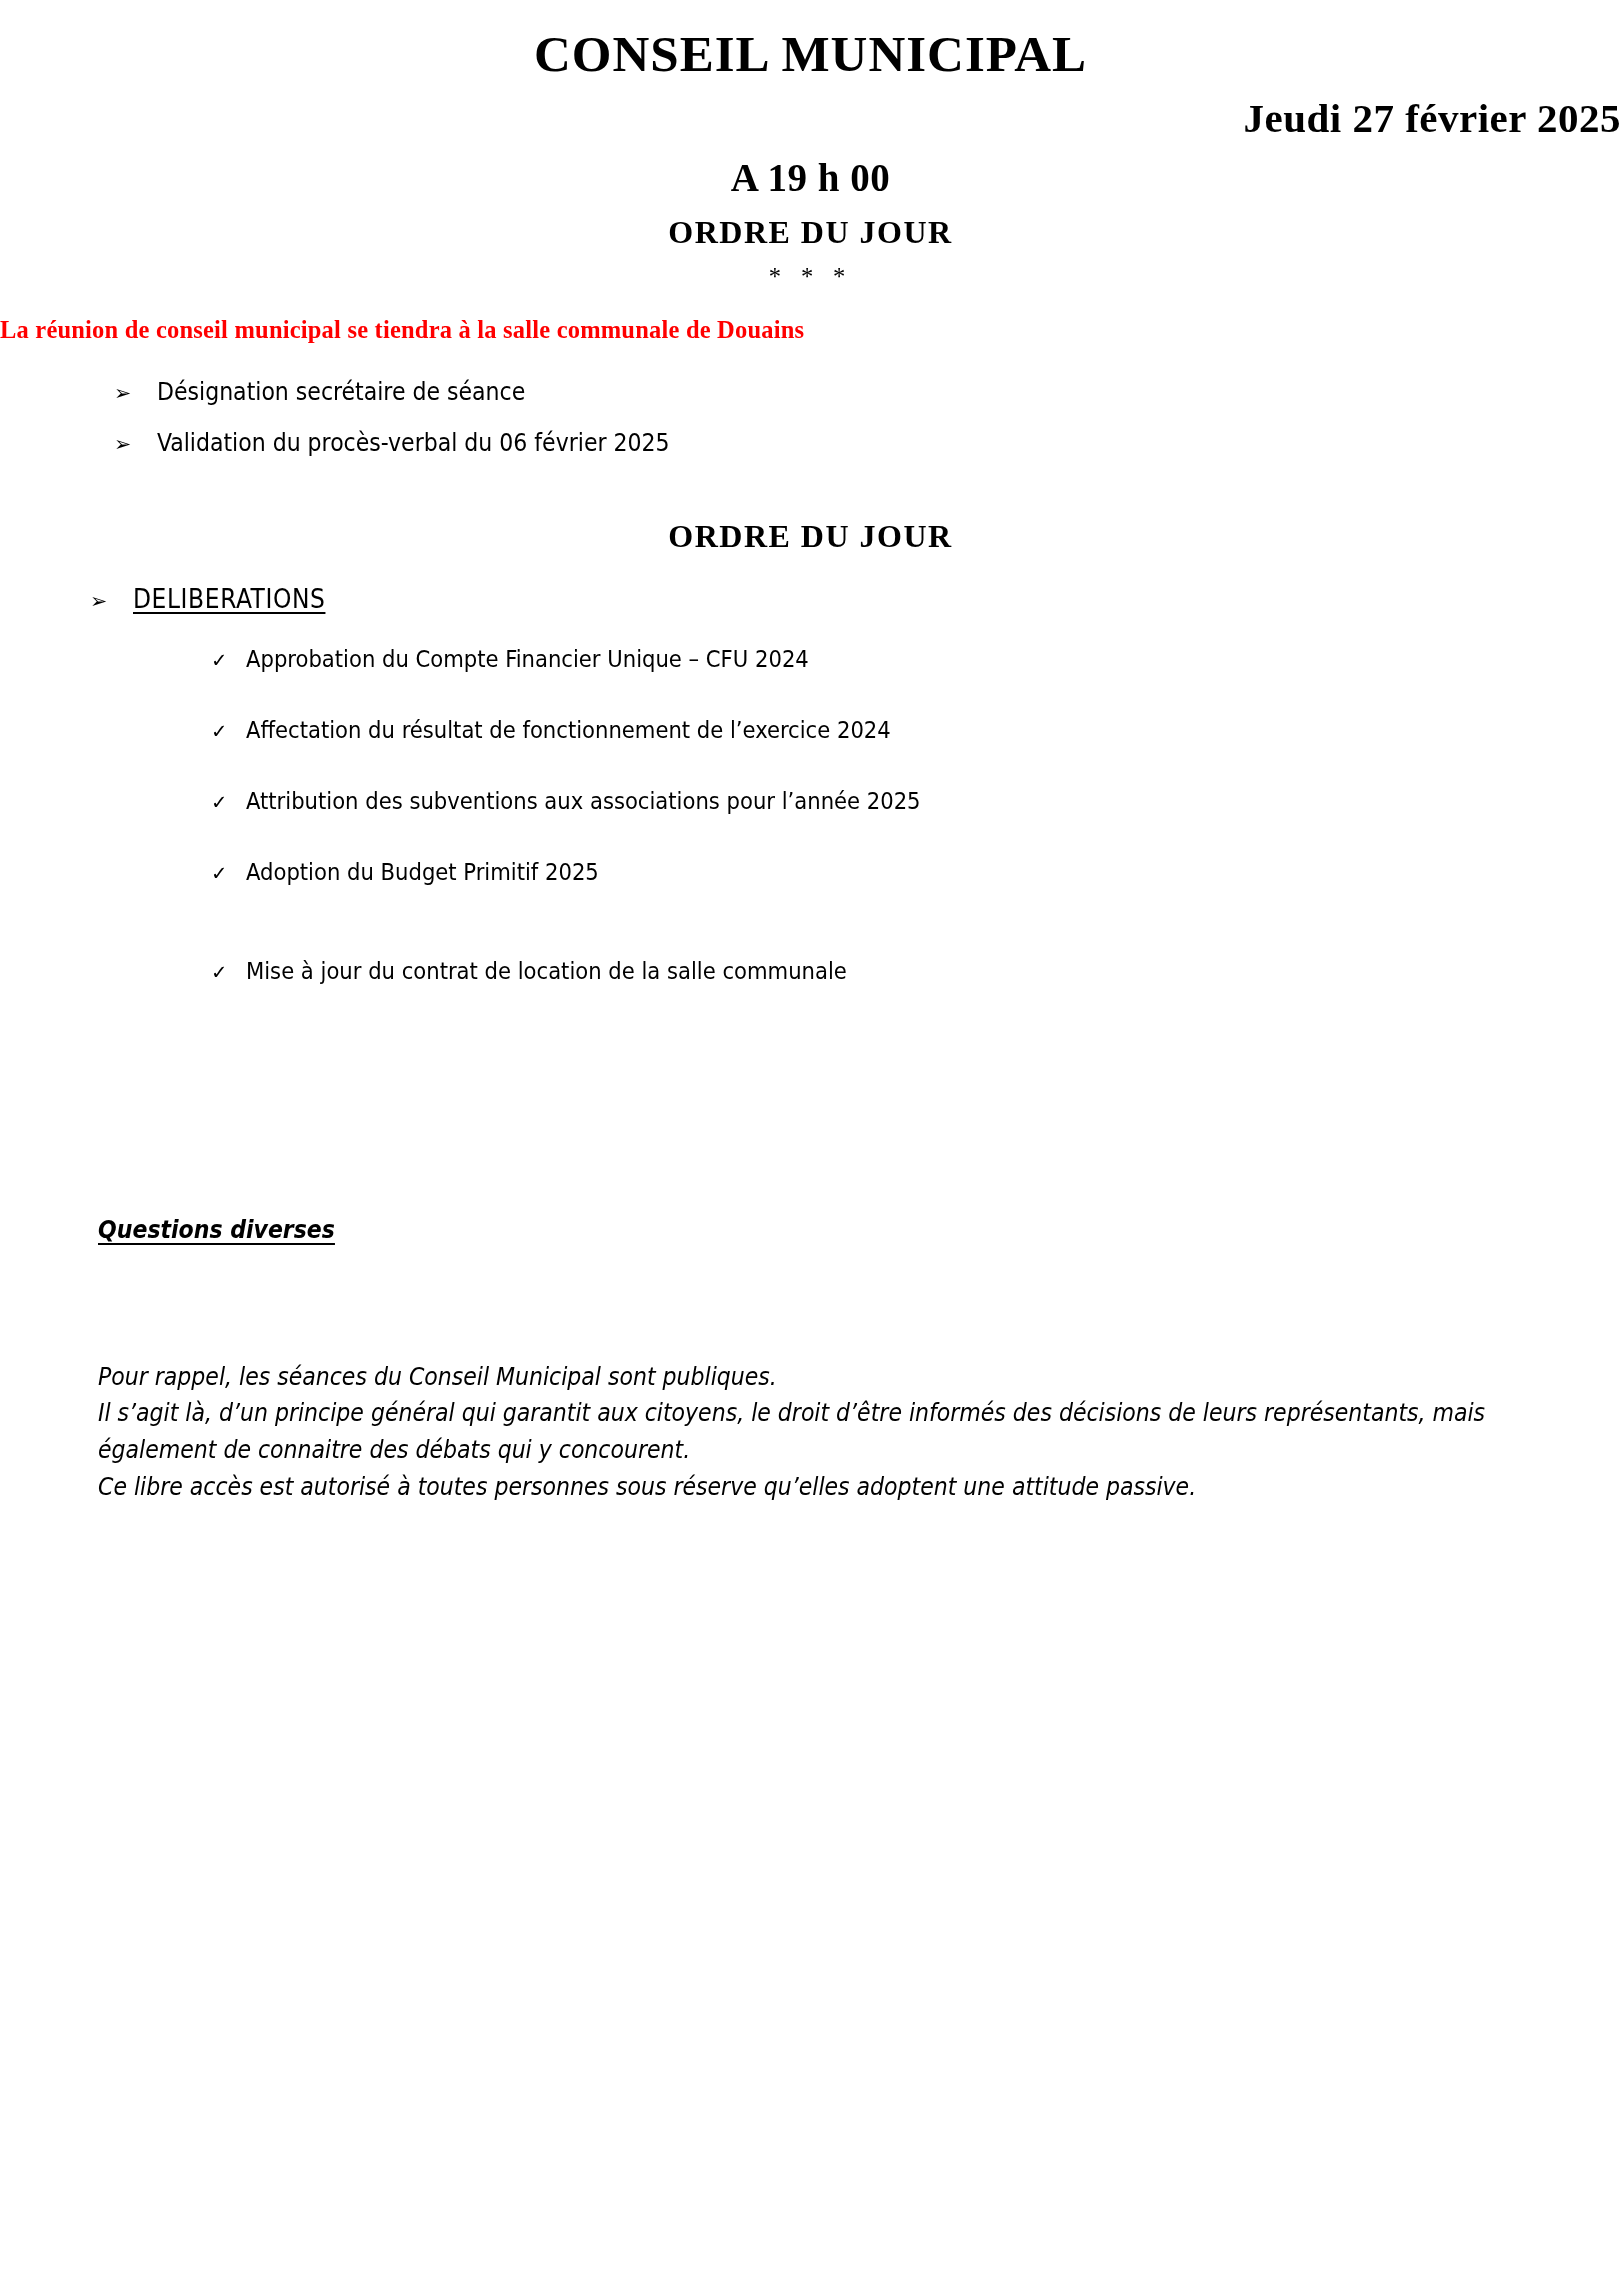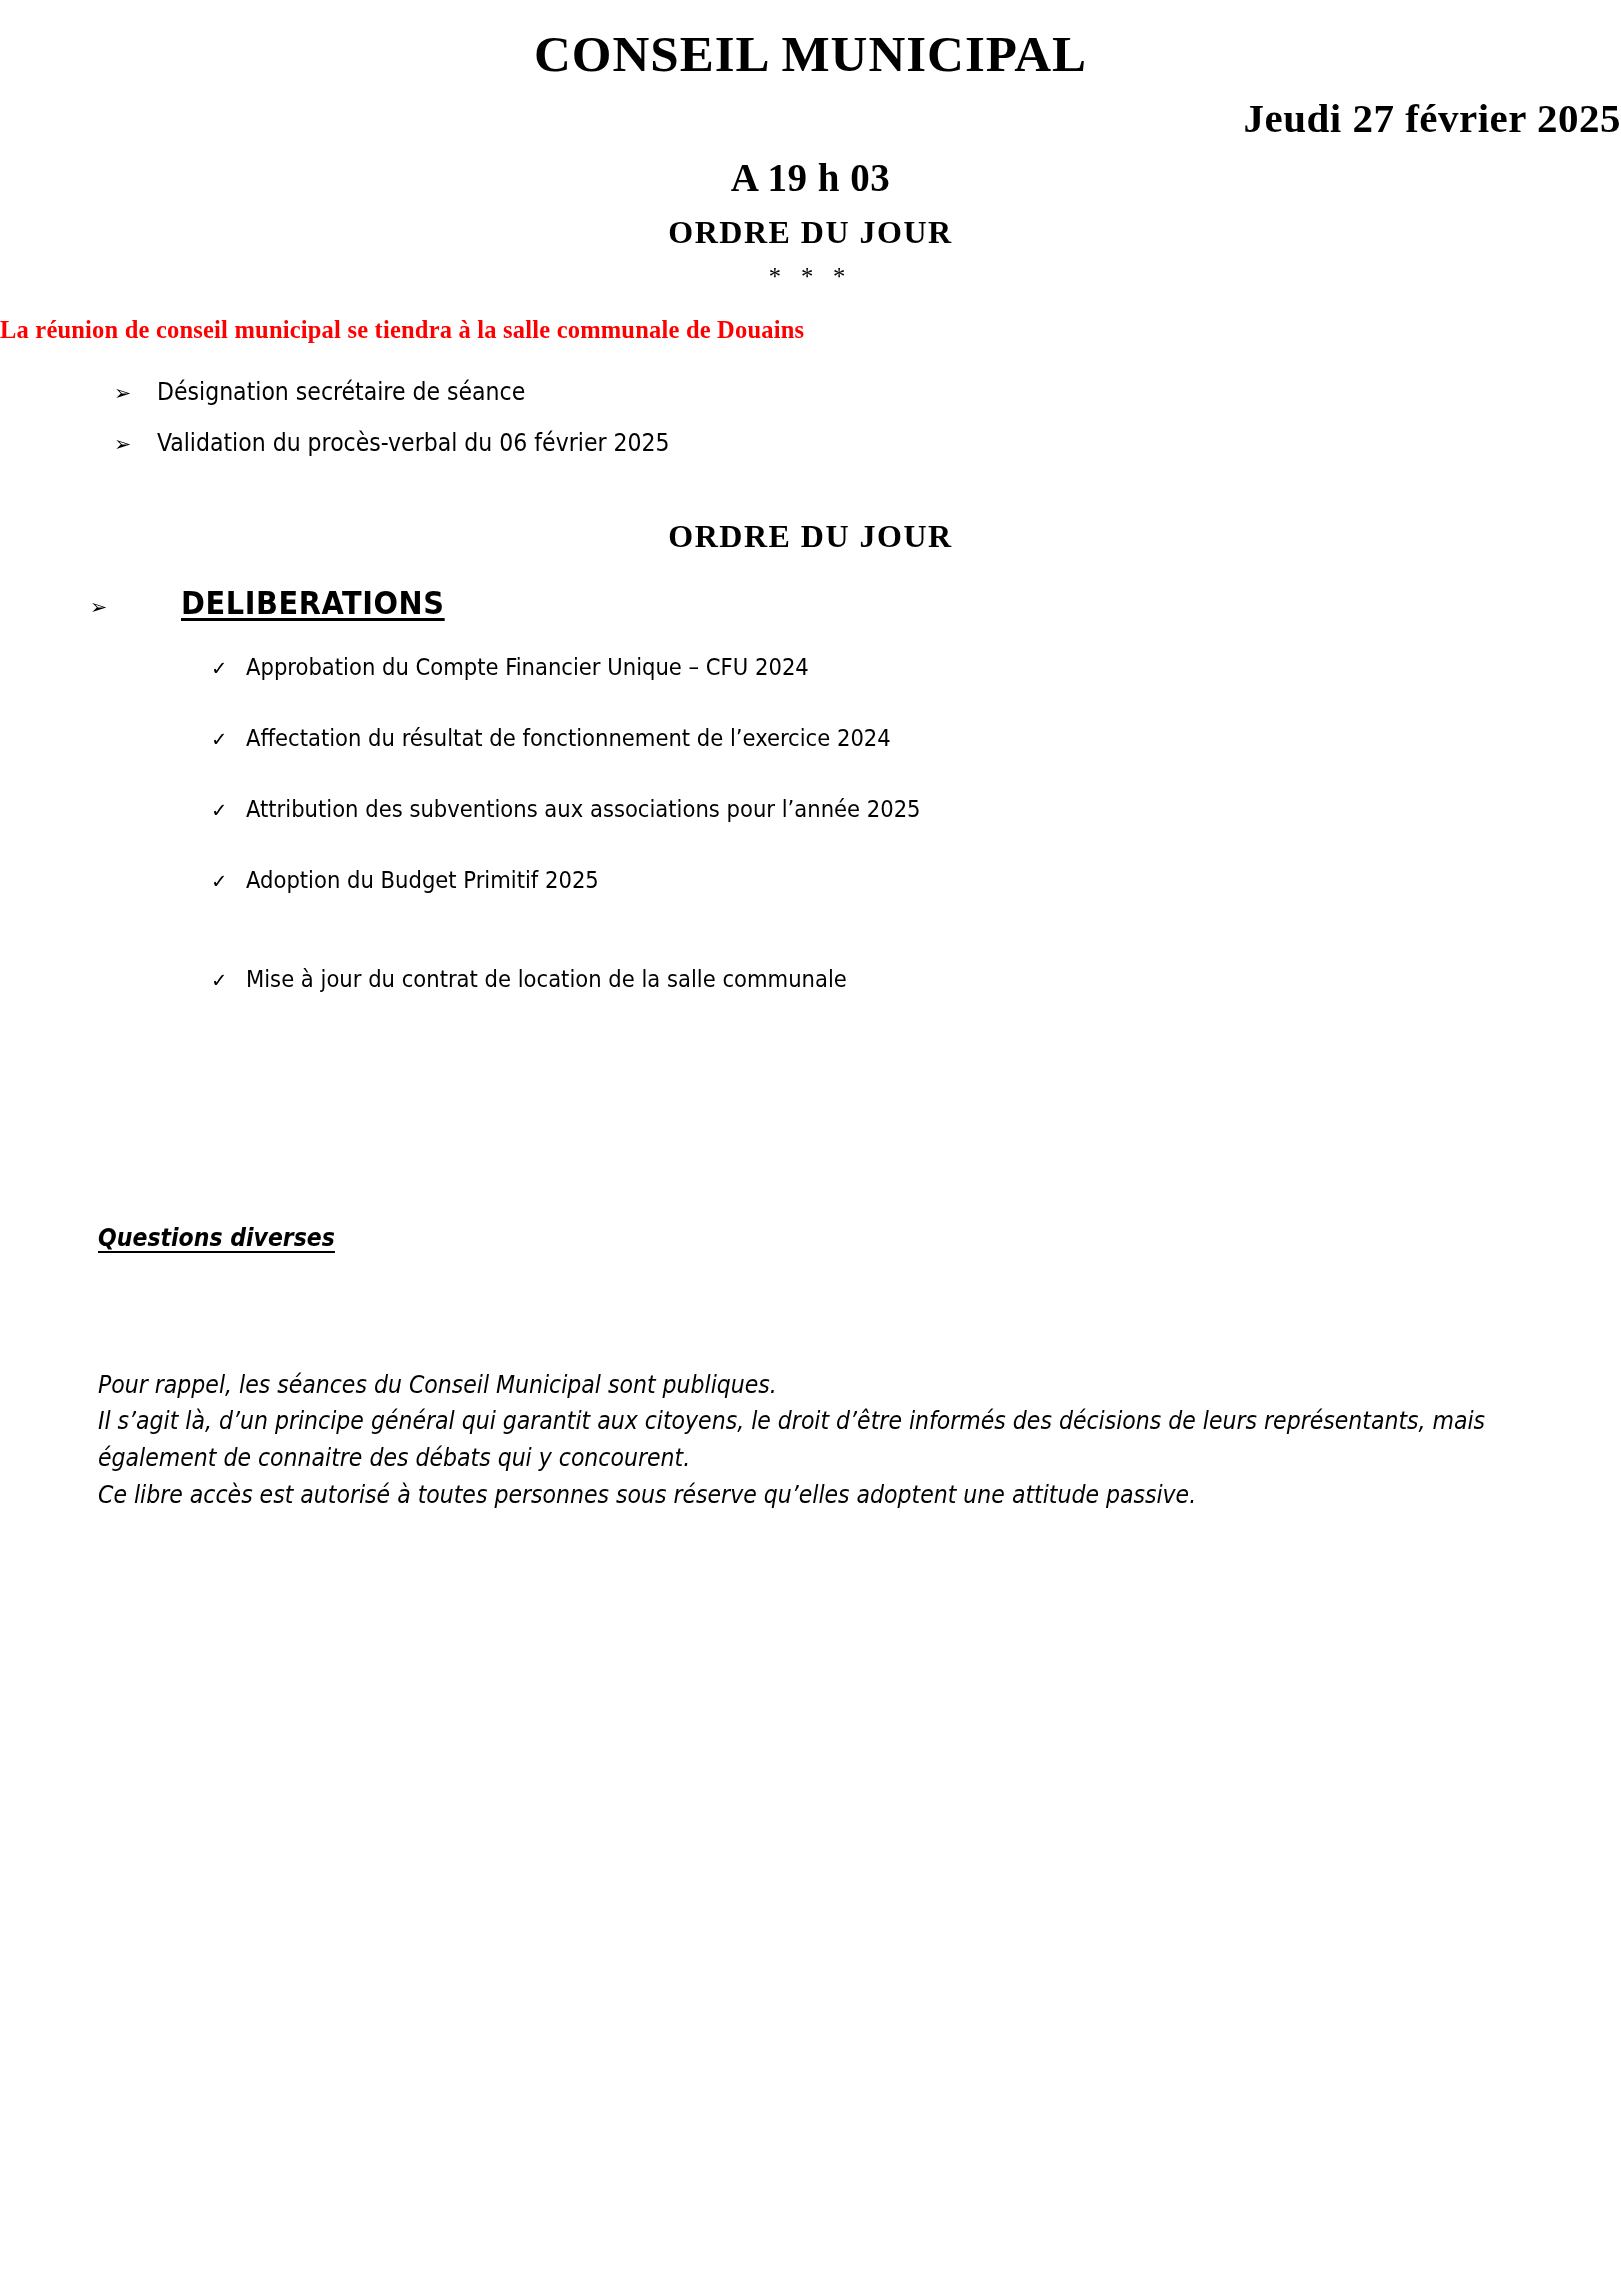--- a/index.html
+++ b/index.html
@@ -110,27 +110,26 @@
   
   .delib-row {
     display: flex;
     align-items: baseline;
     padding-left: 90px;
     margin-top: 29px;
   }
 
   .delib-label {
     font-family: "DejaVu Sans Condensed", "Liberation Sans Narrow", "Liberation Sans", sans-serif;
-    font-size: 32px;
-    font-weight: 700;
+    font-size: 26px;
+    font-weight: 400;
     font-stretch: condensed;
     text-decoration: underline;
     text-underline-offset: 3.9px;
     letter-spacing: 0.6px;
-    margin-left: 48px;
   }
 
   
   .check-list {
     margin: 0;
     padding: 0;
     list-style: none;
     margin-top: 31px;
   }
 
@@ -217,21 +216,21 @@
 </head>
 <body>
 
 <div class="page">
 
   <div>
     <div class="serif-head title-main">CONSEIL MUNICIPAL</div>
 
     <div class="serif-head title-date">Jeudi 27 février 2025</div>
 
-    <div class="serif-head title-time">A 19 h 03</div>
+    <div class="serif-head title-time">A 19 h 00</div>
 
     <div class="serif-head title-odj">ORDRE DU JOUR</div>
 
     <div class="stars">* * *</div>
 
     <div class="red-notice">La réunion de conseil municipal se tiendra à la salle communale de Douains</div>
   </div>
 
   <ul class="lvl1-list">
     <li class="lvl1-item">

